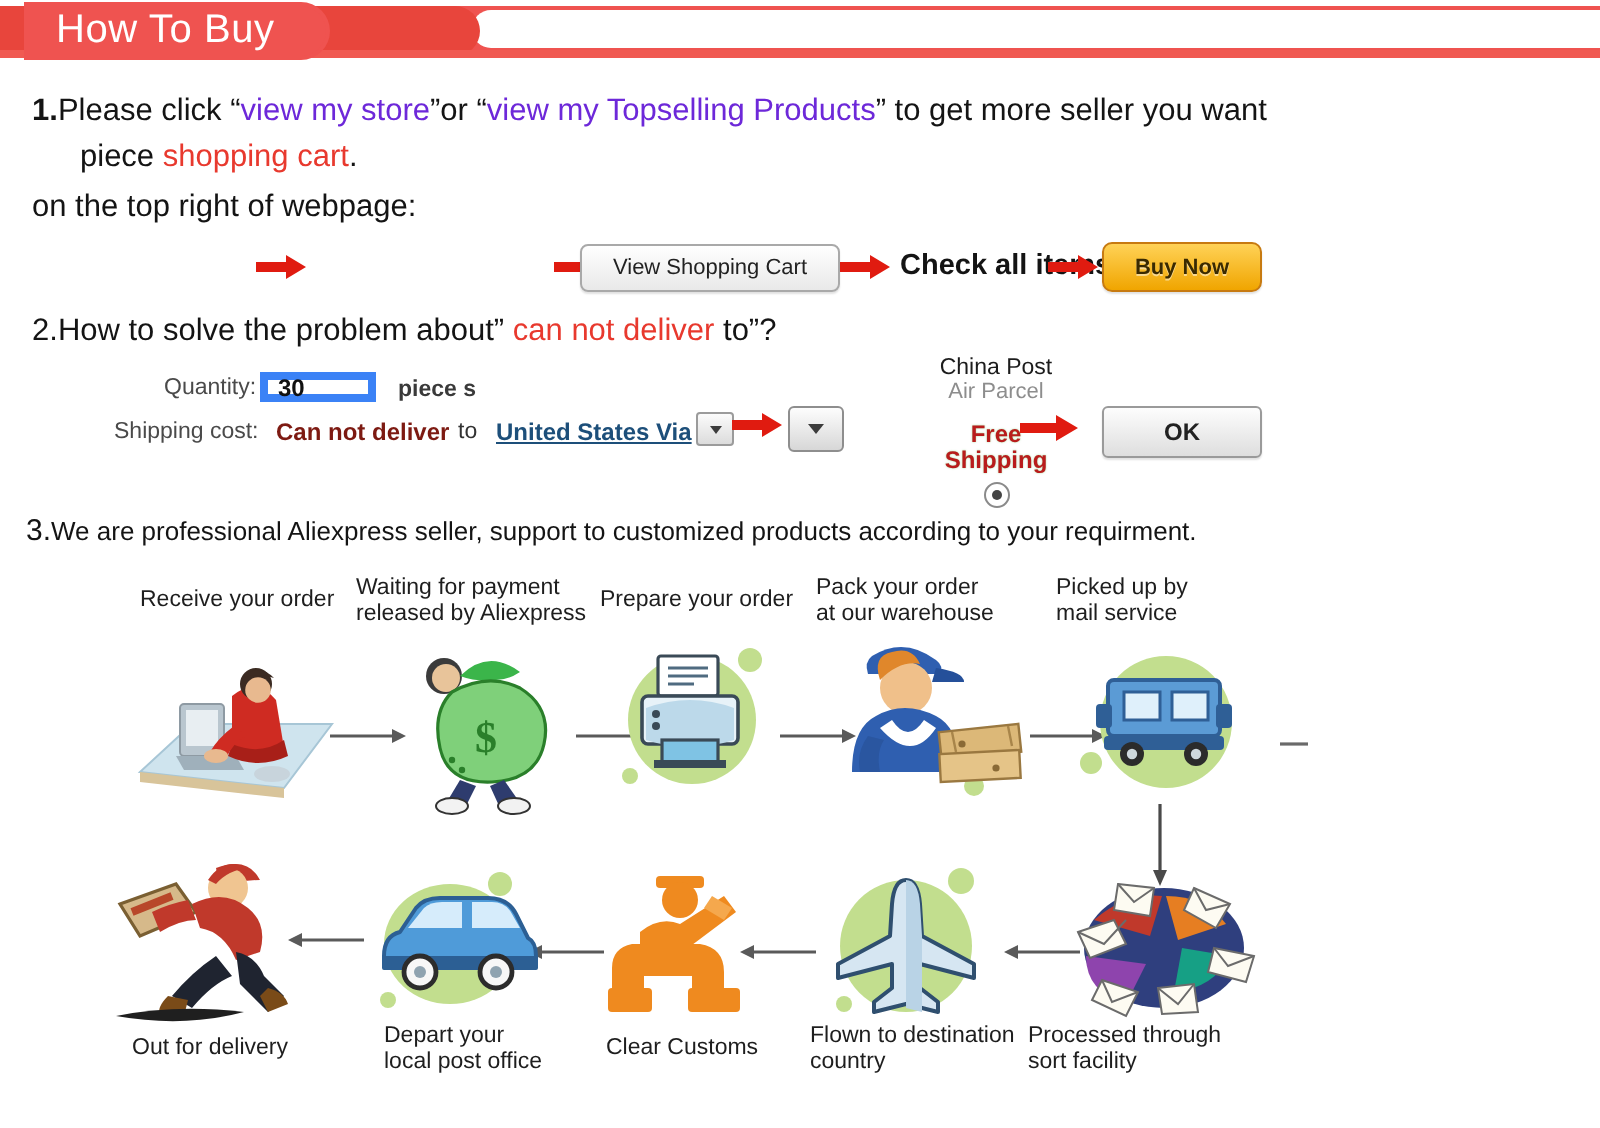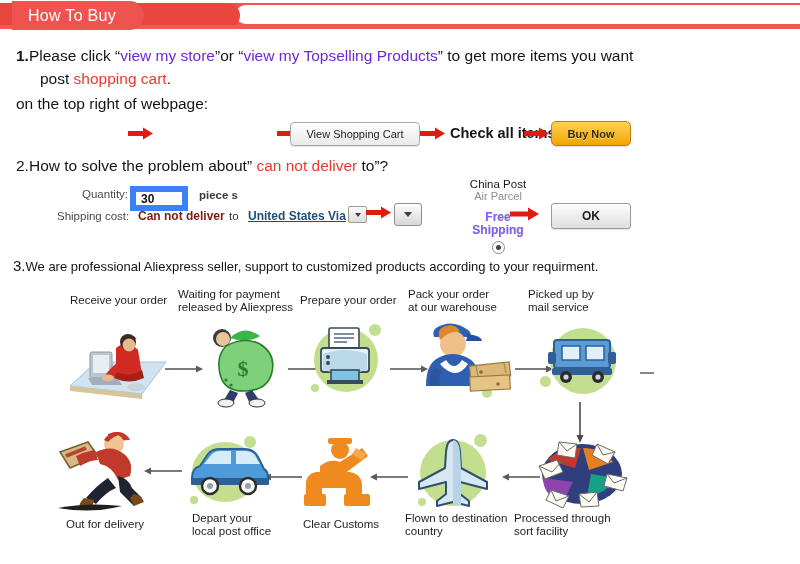--- a/index.html
+++ b/index.html
@@ -15,21 +15,21 @@
 
   
   .banner-wrap{position:absolute;left:0;top:3px;width:800px;height:26px;}
   .banner-line{position:absolute;left:0;top:0;width:800px;height:25px;background:#ef5350;}
   .banner-tab{
     position:absolute;left:14px;top:0;height:25px;
     padding:0 26px 0 14px;
     display:flex;align-items:center;
     background:#ef5350;
     border-radius:0 14px 14px 0;
-    color:#ffffff;font-size:16px;letter-spacing:.3px;
+    color:#ffffff;font-size:20px;letter-spacing:.3px;
     box-shadow:0 0 0 2px #ef5350;
     z-index:2;
   }
   .banner-shade{
     position:absolute;left:0;top:0;width:240px;height:25px;
     background:#e8453c;border-radius:0 16px 16px 0;
   }
   .banner-white{
     position:absolute;left:236px;top:2px;width:564px;height:19px;background:#ffffff;
     border-radius:14px 0 0 14px;
@@ -76,22 +76,22 @@
     background:linear-gradient(#fdfdfd,#dedede);
   }
 
   
   .arrow{position:absolute;height:12px;}
   .arrow svg{display:block;}
 
   
   .lbl{position:absolute;font-size:11.5px;color:#4a4a4a;white-space:nowrap;}
   .qty-box{
-    position:absolute;left:130px;top:186px;width:58px;height:25px;
-    border:6px solid #3b82f6;background:#fff;
+    position:absolute;left:130px;top:186px;width:58px;height:15px;
+    border:4px solid #3b82f6;background:#fff;
     font-size:12px;font-weight:bold;color:#111;
     display:flex;align-items:center;padding-left:5px;box-sizing:border-box;
   }
   .dd-small{
     position:absolute;left:348px;top:206px;width:17px;height:15px;
     border:1px solid #9b9b9b;border-radius:2px;
     background:linear-gradient(#fbfbfb,#dcdcdc);
     display:flex;align-items:center;justify-content:center;
   }
   .dd-big{
@@ -99,21 +99,21 @@
     border:1px solid #8e8e8e;border-radius:3px;
     background:linear-gradient(#fdfdfd,#d7d7d7);
     display:flex;align-items:center;justify-content:center;
   }
   .caret{width:0;height:0;border-left:4px solid transparent;border-right:4px solid transparent;border-top:5px solid #3c3c3c;}
   .caret.sm{border-left-width:3px;border-right-width:3px;border-top-width:4px;}
 
   .shipblock{position:absolute;left:450px;top:178px;width:96px;text-align:center;}
   .shipblock .cp{font-size:11.5px;color:#1c1c1c;line-height:12px;}
   .shipblock .ap{font-size:11px;color:#8d8d8d;line-height:12px;}
-  .shipblock .free{font-size:12px;font-weight:bold;color:#8b5cf6;line-height:13px;margin-top:9px;text-shadow:0 0 1px rgba(120,200,110,.7);}
+  .shipblock .free{font-size:12px;font-weight:bold;color:#b91c1c;line-height:13px;margin-top:9px;text-shadow:0 0 1px rgba(120,200,110,.7);}
   .radio{
     width:11px;height:11px;border-radius:50%;border:1px solid #8a8a8a;background:#fff;
     margin:4px auto 0;display:flex;align-items:center;justify-content:center;
   }
   .radio i{width:5px;height:5px;border-radius:50%;background:#444;display:block;}
 
   
   .flow-label{
     position:absolute;font-size:11.5px;color:#1e1e1e;line-height:13px;white-space:pre-line;
   }
@@ -134,24 +134,24 @@
 
   <div class="banner-wrap">
     <div class="banner-line"></div>
     <div class="banner-white"></div>
     <div class="banner-shade"></div>
     <div class="banner-tab">How To Buy</div>
   </div>
   <div class="banner-under" style="top:25px;"></div>
 
   <div class="t line1" style="left:16px;top:47px;">
-    <span class="b black">1.</span><span class="black">Please click “</span><span class="teal">view my store</span><span class="black">”or “</span><span class="teal">view my Topselling Products</span><span class="black">” to get  more items you want</span>
+    <span class="b black">1.</span><span class="black">Please click “</span><span class="teal">view my store</span><span class="black">”or “</span><span class="teal">view my Topselling Products</span><span class="black">” to get  more seller you want</span>
   </div>
   <div class="t line1" style="left:40px;top:70px;">
-    <span class="black">post </span><span class="red">shopping cart</span><span class="black">.</span>
+    <span class="black">piece </span><span class="red">shopping cart</span><span class="black">.</span>
   </div>
   <div class="t line1 black" style="left:16px;top:95px;">on the top right of webpage:</div>
 
 
   <div class="arrow" style="left:128px;top:127px;width:26px;">
     <svg width="26" height="13" viewBox="0 0 26 13">
         <path d="M0 4 L15 4 L15 0.5 L25 6.5 L15 12.5 L15 9 L0 9 Z" fill="#e01b10"></path>
       </svg>
   </div>
 

